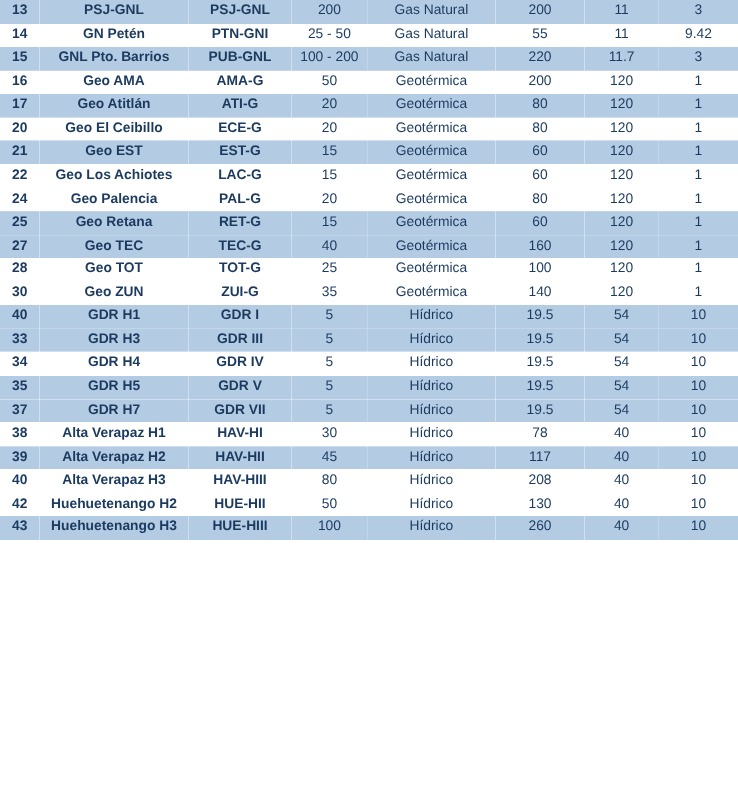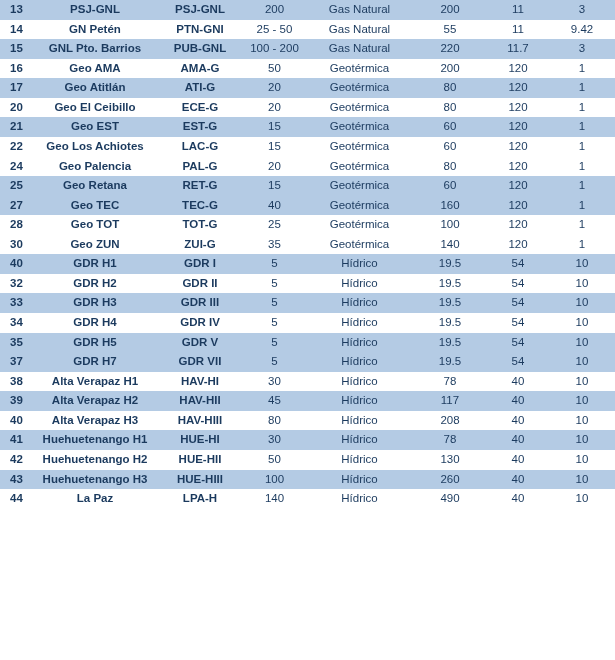--- a/index.html
+++ b/index.html
@@ -201,30 +201,20 @@
       <tr class="band-a">
         <td class="col-id">40</td>
         <td class="col-name">GDR H1</td>
         <td class="col-code">GDR I</td>
         <td class="col-cap">5</td>
         <td class="col-type">Hídrico</td>
         <td class="col-v1">19.5</td>
         <td class="col-v2">54</td>
         <td class="col-v3">10</td>
       </tr>
-      <tr class="band-b">
-        <td class="col-id">32</td>
-        <td class="col-name">GDR H2</td>
-        <td class="col-code">GDR II</td>
-        <td class="col-cap">5</td>
-        <td class="col-type">Hídrico</td>
-        <td class="col-v1">19.5</td>
-        <td class="col-v2">54</td>
-        <td class="col-v3">10</td>
-      </tr>
       <tr class="band-a">
         <td class="col-id">33</td>
         <td class="col-name">GDR H3</td>
         <td class="col-code">GDR III</td>
         <td class="col-cap">5</td>
         <td class="col-type">Hídrico</td>
         <td class="col-v1">19.5</td>
         <td class="col-v2">54</td>
         <td class="col-v3">10</td>
       </tr>
@@ -281,54 +271,34 @@
       <tr class="band-b">
         <td class="col-id">40</td>
         <td class="col-name">Alta Verapaz H3</td>
         <td class="col-code">HAV-HIII</td>
         <td class="col-cap">80</td>
         <td class="col-type">Hídrico</td>
         <td class="col-v1">208</td>
         <td class="col-v2">40</td>
         <td class="col-v3">10</td>
       </tr>
-      <tr class="band-a">
-        <td class="col-id">41</td>
-        <td class="col-name">Huehuetenango H1</td>
-        <td class="col-code">HUE-HI</td>
-        <td class="col-cap">30</td>
-        <td class="col-type">Hídrico</td>
-        <td class="col-v1">78</td>
-        <td class="col-v2">40</td>
-        <td class="col-v3">10</td>
-      </tr>
       <tr class="band-b">
         <td class="col-id">42</td>
         <td class="col-name">Huehuetenango H2</td>
         <td class="col-code">HUE-HII</td>
         <td class="col-cap">50</td>
         <td class="col-type">Hídrico</td>
         <td class="col-v1">130</td>
         <td class="col-v2">40</td>
         <td class="col-v3">10</td>
       </tr>
       <tr class="band-a">
         <td class="col-id">43</td>
         <td class="col-name">Huehuetenango H3</td>
         <td class="col-code">HUE-HIII</td>
         <td class="col-cap">100</td>
         <td class="col-type">Hídrico</td>
         <td class="col-v1">260</td>
         <td class="col-v2">40</td>
         <td class="col-v3">10</td>
       </tr>
-      <tr class="band-b clip-bottom">
-        <td class="col-id">44</td>
-        <td class="col-name">La Paz</td>
-        <td class="col-code">LPA-H</td>
-        <td class="col-cap">140</td>
-        <td class="col-type">Hídrico</td>
-        <td class="col-v1">490</td>
-        <td class="col-v2">40</td>
-        <td class="col-v3">10</td>
-      </tr>
     </tbody>
 </table>
 
 </body></html>

